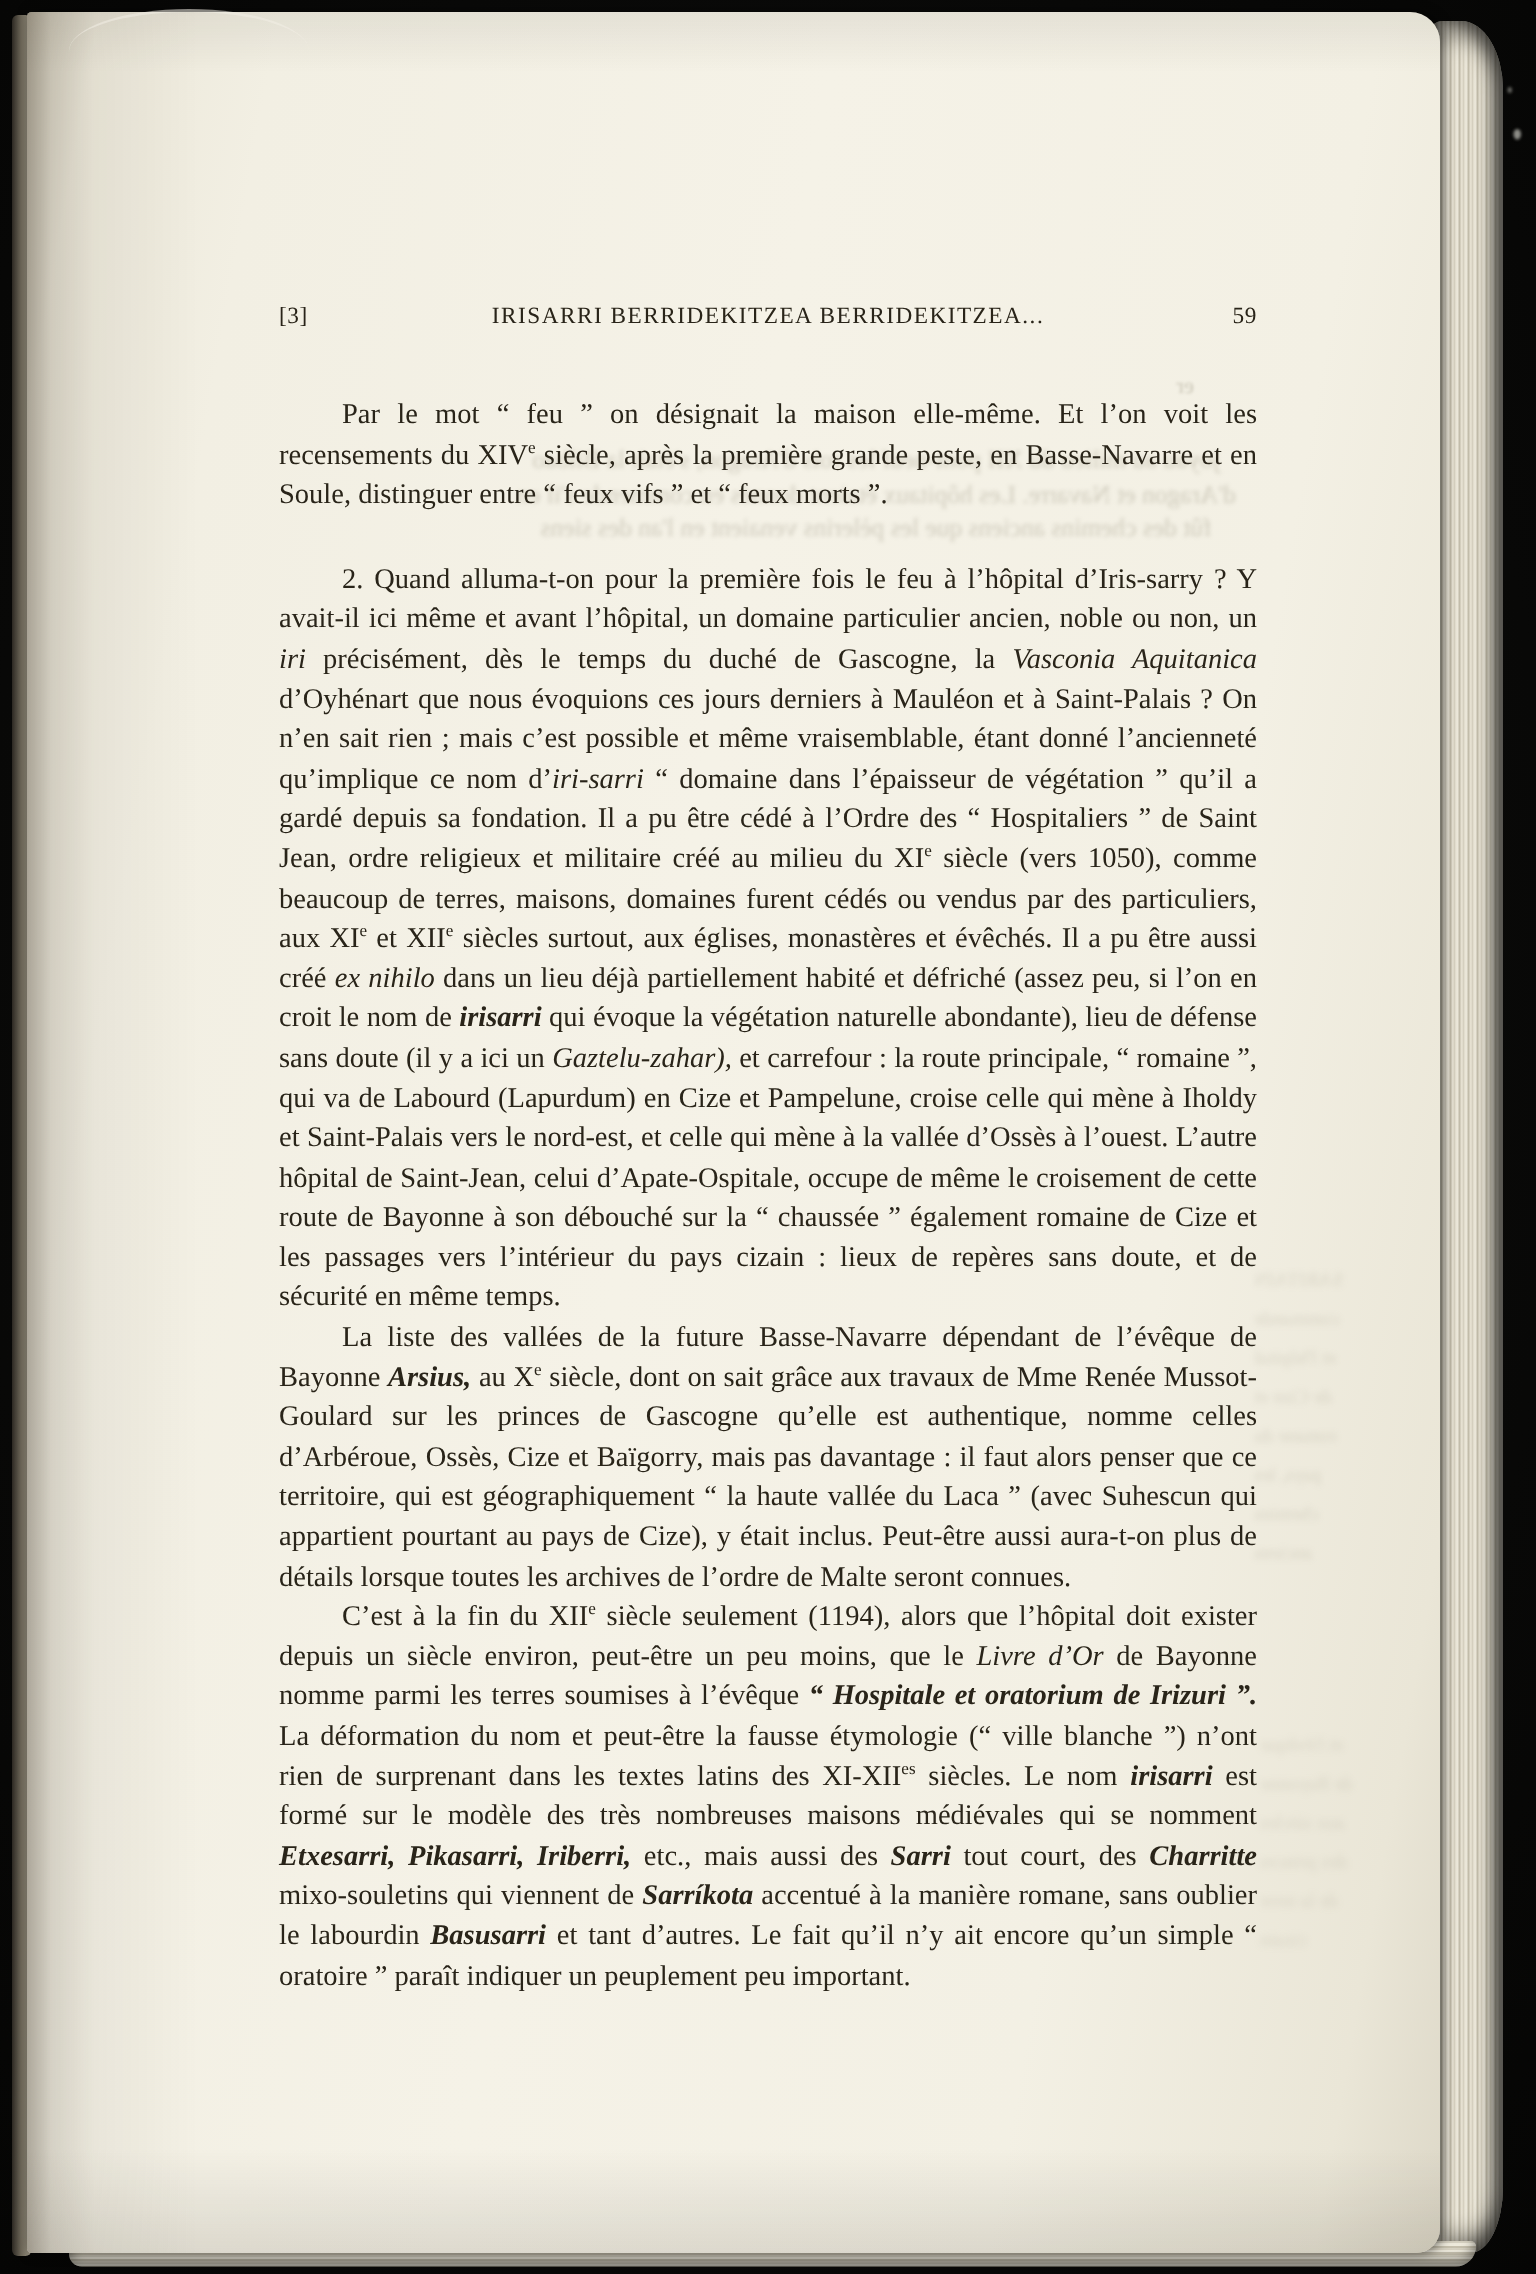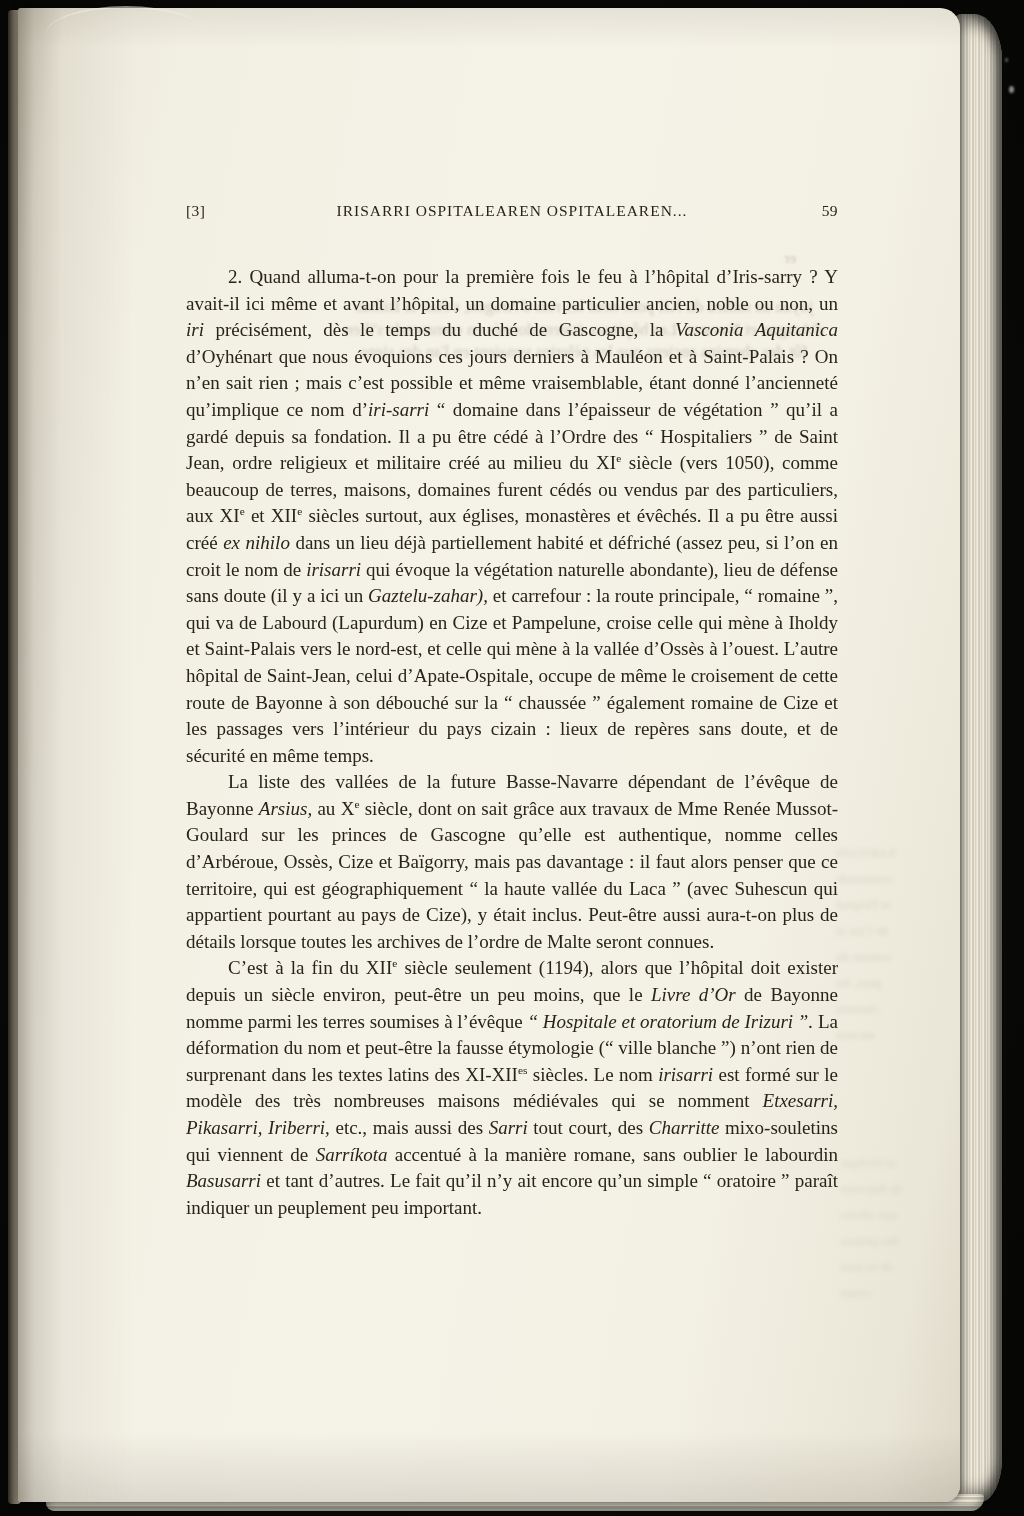--- a/index.html
+++ b/index.html
@@ -37,21 +37,21 @@
     font-family:"Liberation Serif","DejaVu Serif",serif;font-size:19px;line-height:26.6px;
     text-align:justify;}
   .running-header{position:relative;font-size:15.5px;letter-spacing:.4px;margin-bottom:46px;height:20px;}
   .rh-left{position:absolute;left:0;top:0;}
   .rh-title{position:absolute;left:0;right:0;top:0;text-align:center;letter-spacing:1px;}
   .rh-right{position:absolute;right:0;top:0;}
 
   .para{margin:0;text-indent:42px;}
   .para.gap{margin-top:30px;}
   .it{font-style:italic;}
-  .bd{font-weight:normal;}
+  .bd{font-weight:bold;}
   sup{font-size:.6em;vertical-align:super;line-height:0;}
 
   
   .ghost{position:absolute;pointer-events:none;color:#9d9784;transform:scaleX(-1);
     font-family:"Liberation Serif","DejaVu Serif",serif;}
   .ghost-center{left:312px;top:288px;width:508px;font-size:17px;line-height:22.5px;
     opacity:.42;filter:blur(1.4px);text-align:center;}
   .ghost-corner{left:708px;top:242px;width:70px;font-size:15px;opacity:.45;filter:blur(1.2px);}
   .ghost-right1{left:818px;top:832px;width:118px;font-size:13px;line-height:26px;
     opacity:.27;filter:blur(2.2px);text-align:right;}
@@ -97,24 +97,25 @@
         <div>de Bayonne</div>
         <div>aux siècles</div>
         <div>des princes</div>
         <div>de la terre</div>
         <div>cizain</div>
       </div>
 
     <div class="text-block">
       <div class="running-header">
         <span class="rh-left">[3]</span>
-        <span class="rh-title">IRISARRI OSPITALEAREN OSPITALEAREN...</span>
+        <span class="rh-title">IRISARRI BERRIDEKITZEA BERRIDEKITZEA...</span>
         <span class="rh-right">59</span>
       </div>
       <div class="paragraphs">
+          <p class="para"><span>Par le mot “ feu ” on désignait la maison elle-même. Et l’on voit les recensements du XIV</span><sup>e</sup><span> siècle, après la première grande peste, en Basse-Navarre et en Soule, distinguer entre “ feux vifs ” et “ feux morts ”.</span></p>
           <p class="para gap"><span>2. Quand alluma-t-on pour la première fois le feu à l’hôpital d’Iris-sarry&nbsp;? Y avait-il ici même et avant l’hôpital, un domaine particulier ancien, noble ou non, un </span><span class="it">iri</span><span> précisément, dès le temps du duché de Gascogne, la </span><span class="it">Vasconia Aquitanica</span><span> d’Oyhénart que nous évoquions ces jours derniers à Mauléon et à Saint-Palais&nbsp;? On n’en sait rien&nbsp;; mais c’est possible et même vraisemblable, étant donné l’ancienneté qu’implique ce nom d’</span><span class="it">iri-sarri</span><span> “ domaine dans l’épaisseur de végétation ” qu’il a gardé depuis sa fondation. Il a pu être cédé à l’Ordre des “ Hospitaliers ” de Saint Jean, ordre religieux et militaire créé au milieu du XI</span><sup>e</sup><span> siècle (vers 1050), comme beaucoup de terres, maisons, domaines furent cédés ou vendus par des particuliers, aux XI</span><sup>e</sup><span> et XII</span><sup>e</sup><span> siècles surtout, aux églises, monastères et évêchés. Il a pu être aussi créé </span><span class="it">ex nihilo</span><span> dans un lieu déjà partiellement habité et défriché (assez peu, si l’on en croit le nom de </span><span class="it bd">irisarri</span><span> qui évoque la végétation naturelle abondante), lieu de défense sans doute (il y a ici un </span><span class="it">Gaztelu-zahar),</span><span> et carrefour&nbsp;: la route principale, “ romaine ”, qui va de Labourd (Lapurdum) en Cize et Pampelune, croise celle qui mène à Iholdy et Saint-Palais vers le nord-est, et celle qui mène à la vallée d’Ossès à l’ouest. L’autre hôpital de Saint-Jean, celui d’Apate-Ospitale, occupe de même le croisement de cette route de Bayonne à son débouché sur la “ chaussée ” également romaine de Cize et les passages vers l’intérieur du pays cizain&nbsp;: lieux de repères sans doute, et de sécurité en même temps.</span></p>
           <p class="para"><span>La liste des vallées de la future Basse-Navarre dépendant de l’évêque de Bayonne </span><span class="it bd">Arsius,</span><span> au X</span><sup>e</sup><span> siècle, dont on sait grâce aux travaux de Mme Renée Mussot-Goulard sur les princes de Gascogne qu’elle est authentique, nomme celles d’Arbéroue, Ossès, Cize et Baïgorry, mais pas davantage&nbsp;: il faut alors penser que ce territoire, qui est géographiquement “ la haute vallée du Laca ” (avec Suhescun qui appartient pourtant au pays de Cize), y était inclus. Peut-être aussi aura-t-on plus de détails lorsque toutes les archives de l’ordre de Malte seront connues.</span></p>
           <p class="para"><span>C’est à la fin du XII</span><sup>e</sup><span> siècle seulement (1194), alors que l’hôpital doit exister depuis un siècle environ, peut-être un peu moins, que le </span><span class="it">Livre d’Or</span><span> de Bayonne nomme parmi les terres soumises à l’évêque </span><span class="it bd">“ Hospitale et oratorium de Irizuri ”.</span><span> La déformation du nom et peut-être la fausse étymologie (“ ville blanche ”) n’ont rien de surprenant dans les textes latins des XI-XII</span><sup>es</sup><span> siècles. Le nom </span><span class="it bd">irisarri</span><span> est formé sur le modèle des très nombreuses maisons médiévales qui se nomment </span><span class="it bd">Etxesarri, Pikasarri, Iriberri,</span><span> etc., mais aussi des </span><span class="it bd">Sarri</span><span> tout court, des </span><span class="it bd">Charritte</span><span> mixo-souletins qui viennent de </span><span class="it bd">Sarríkota</span><span> accentué à la manière romane, sans oublier le labourdin </span><span class="it bd">Basusarri</span><span> et tant d’autres. Le fait qu’il n’y ait encore qu’un simple “ oratoire ” paraît indiquer un peuplement peu important.</span></p>
         </div>
     </div>
   </div>
 
   <div class="dust dust-1"></div>
   <div class="dust dust-2"></div>
 </div>

